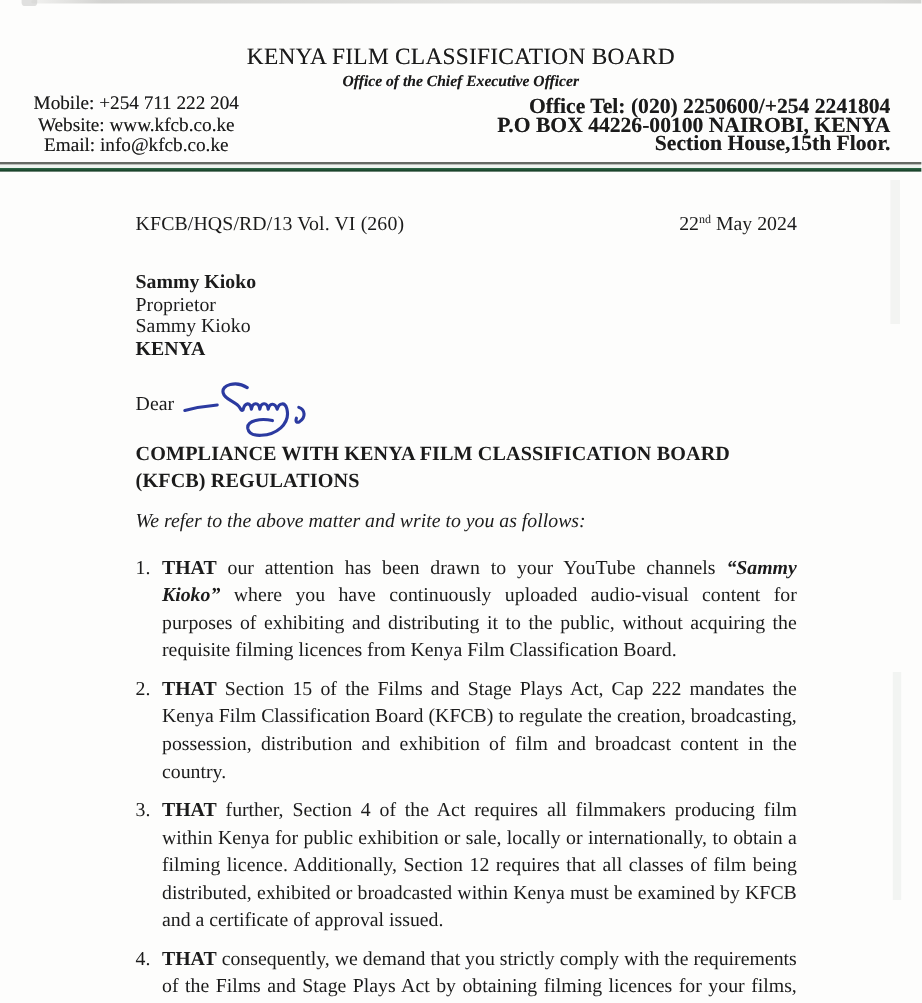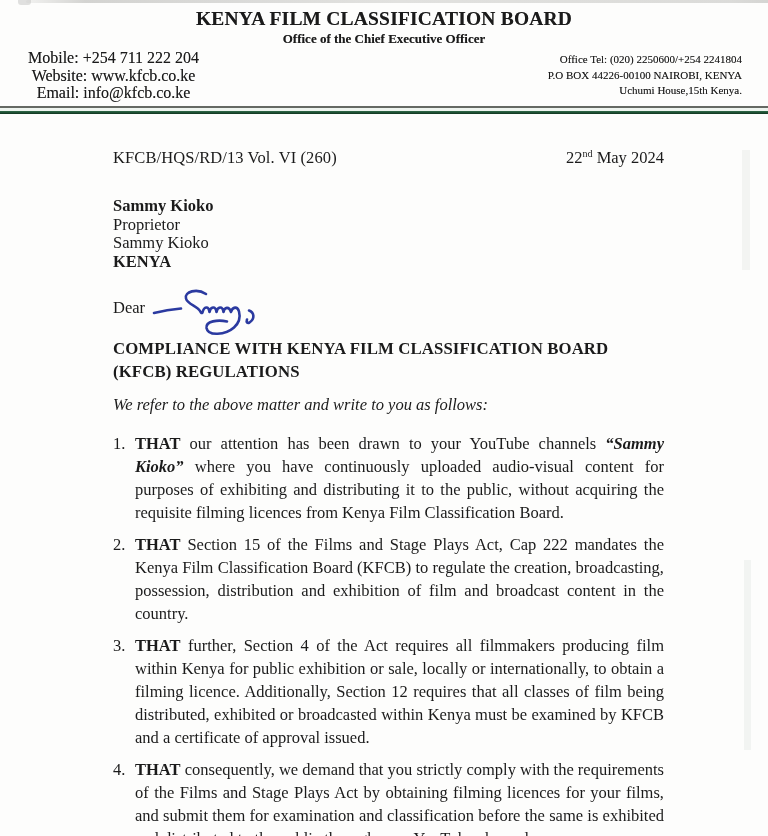--- a/index.html
+++ b/index.html
@@ -27,25 +27,25 @@
   }
   .artifact-blob{
     position:absolute;top:0;left:18px;width:13px;height:5px;
     background:#c9c9c6;opacity:.55;border-radius:0 0 3px 3px;
   }
   .artifact-right-1{position:absolute;top:150px;left:742px;width:8px;height:120px;background:#f3f4f2;}
   .artifact-right-2{position:absolute;top:560px;left:744px;width:7px;height:190px;background:#f2f4f2;}
 
   
   header{padding-top:8px;text-align:center;text-shadow:0 0 .4px rgba(25,25,25,.5);}
-  .org-name{font-size:19.5px;font-weight:bold;letter-spacing:.2px;}
-  .office-line{font-size:13px;font-weight:bold;margin-top:1px;text-align:center;}
+  .org-name{font-size:19.5px;font-weight:normal;letter-spacing:.2px;margin-top:29px;}
+  .office-line{font-size:13px;font-weight:bold;font-style:italic;margin-top:1px;text-align:center;}
   .contacts{position:relative;height:52px;margin-top:2px;}
   .contacts-left{position:absolute;left:28px;top:0;text-align:center;font-size:16px;line-height:17.5px;}
-  .contacts-right{position:absolute;right:26px;top:3px;text-align:right;font-size:11px;line-height:15.5px;font-weight:normal;}
+  .contacts-right{position:absolute;right:26px;top:3px;text-align:right;font-size:18px;line-height:15.5px;font-weight:bold;}
 
   .rule{margin-top:5px;}
   .rule .top{height:2px;background:var(--rule-dark);opacity:.85;}
   .rule .gap{height:3px;background:#eef4ef;}
   .rule .bottom{height:3px;background:linear-gradient(#2f6b49, #10351f);}
 
   main{padding:34px 104px 0 113px;font-size:16.5px;}
 
   .ref-row{display:flex;justify-content:space-between;align-items:baseline;}
   .ref-number{letter-spacing:.1px;}
@@ -83,21 +83,21 @@
     <div class="office-line">Office of the Chief Executive Officer</div>
     <div class="contacts">
       <div class="contacts-left">
         <div>Mobile: +254 711 222 204</div>
         <div>Website: www.kfcb.co.ke</div>
         <div>Email: info@kfcb.co.ke</div>
       </div>
       <div class="contacts-right">
         <div>Office Tel: (020) 2250600/+254 2241804</div>
         <div>P.O BOX 44226-00100 NAIROBI, KENYA</div>
-        <div>Uchumi House,15th Kenya.</div>
+        <div>Section House,15th Floor.</div>
       </div>
     </div>
   </header>
 
   <div class="rule">
     <div class="top"></div>
     <div class="gap"></div>
     <div class="bottom"></div>
   </div>
 

